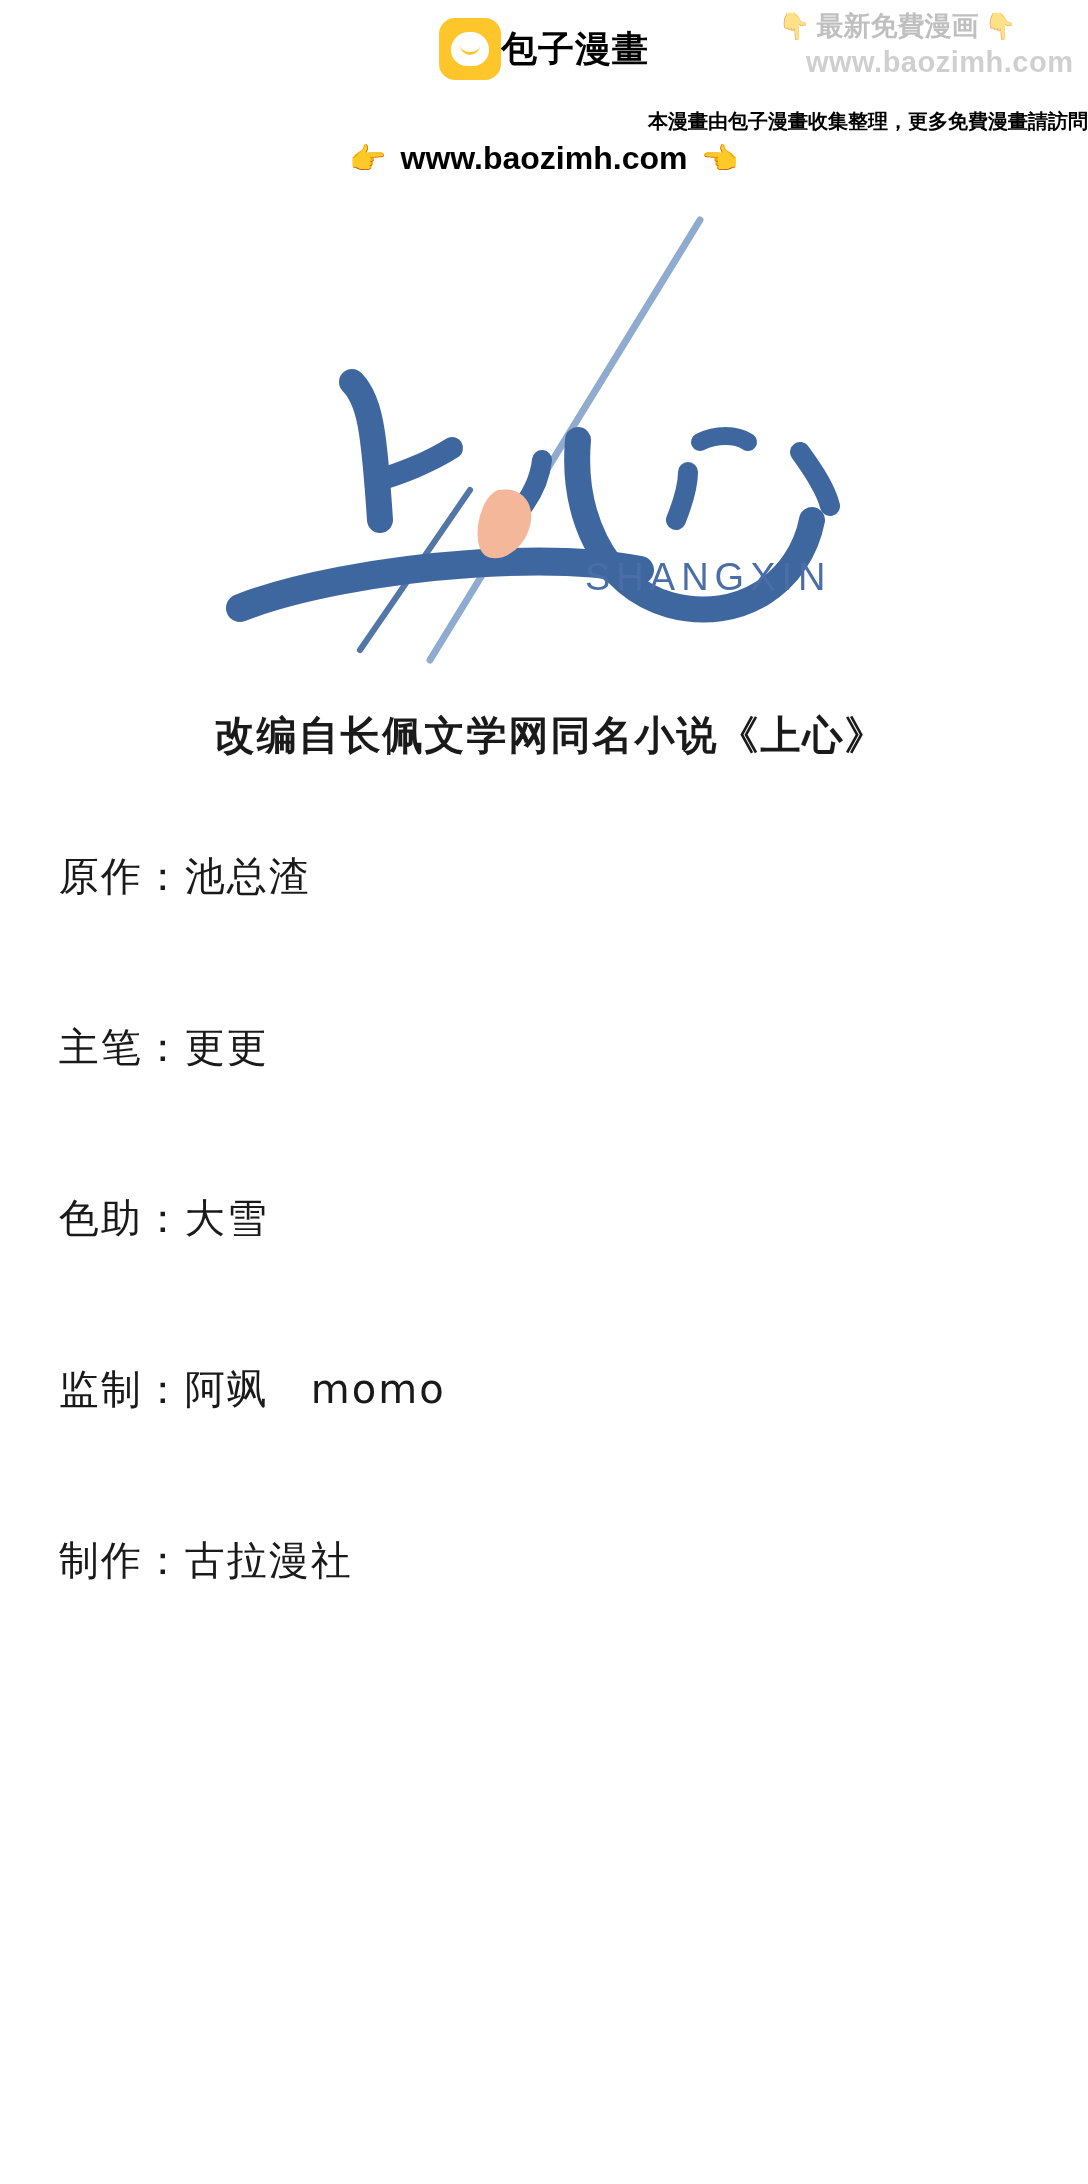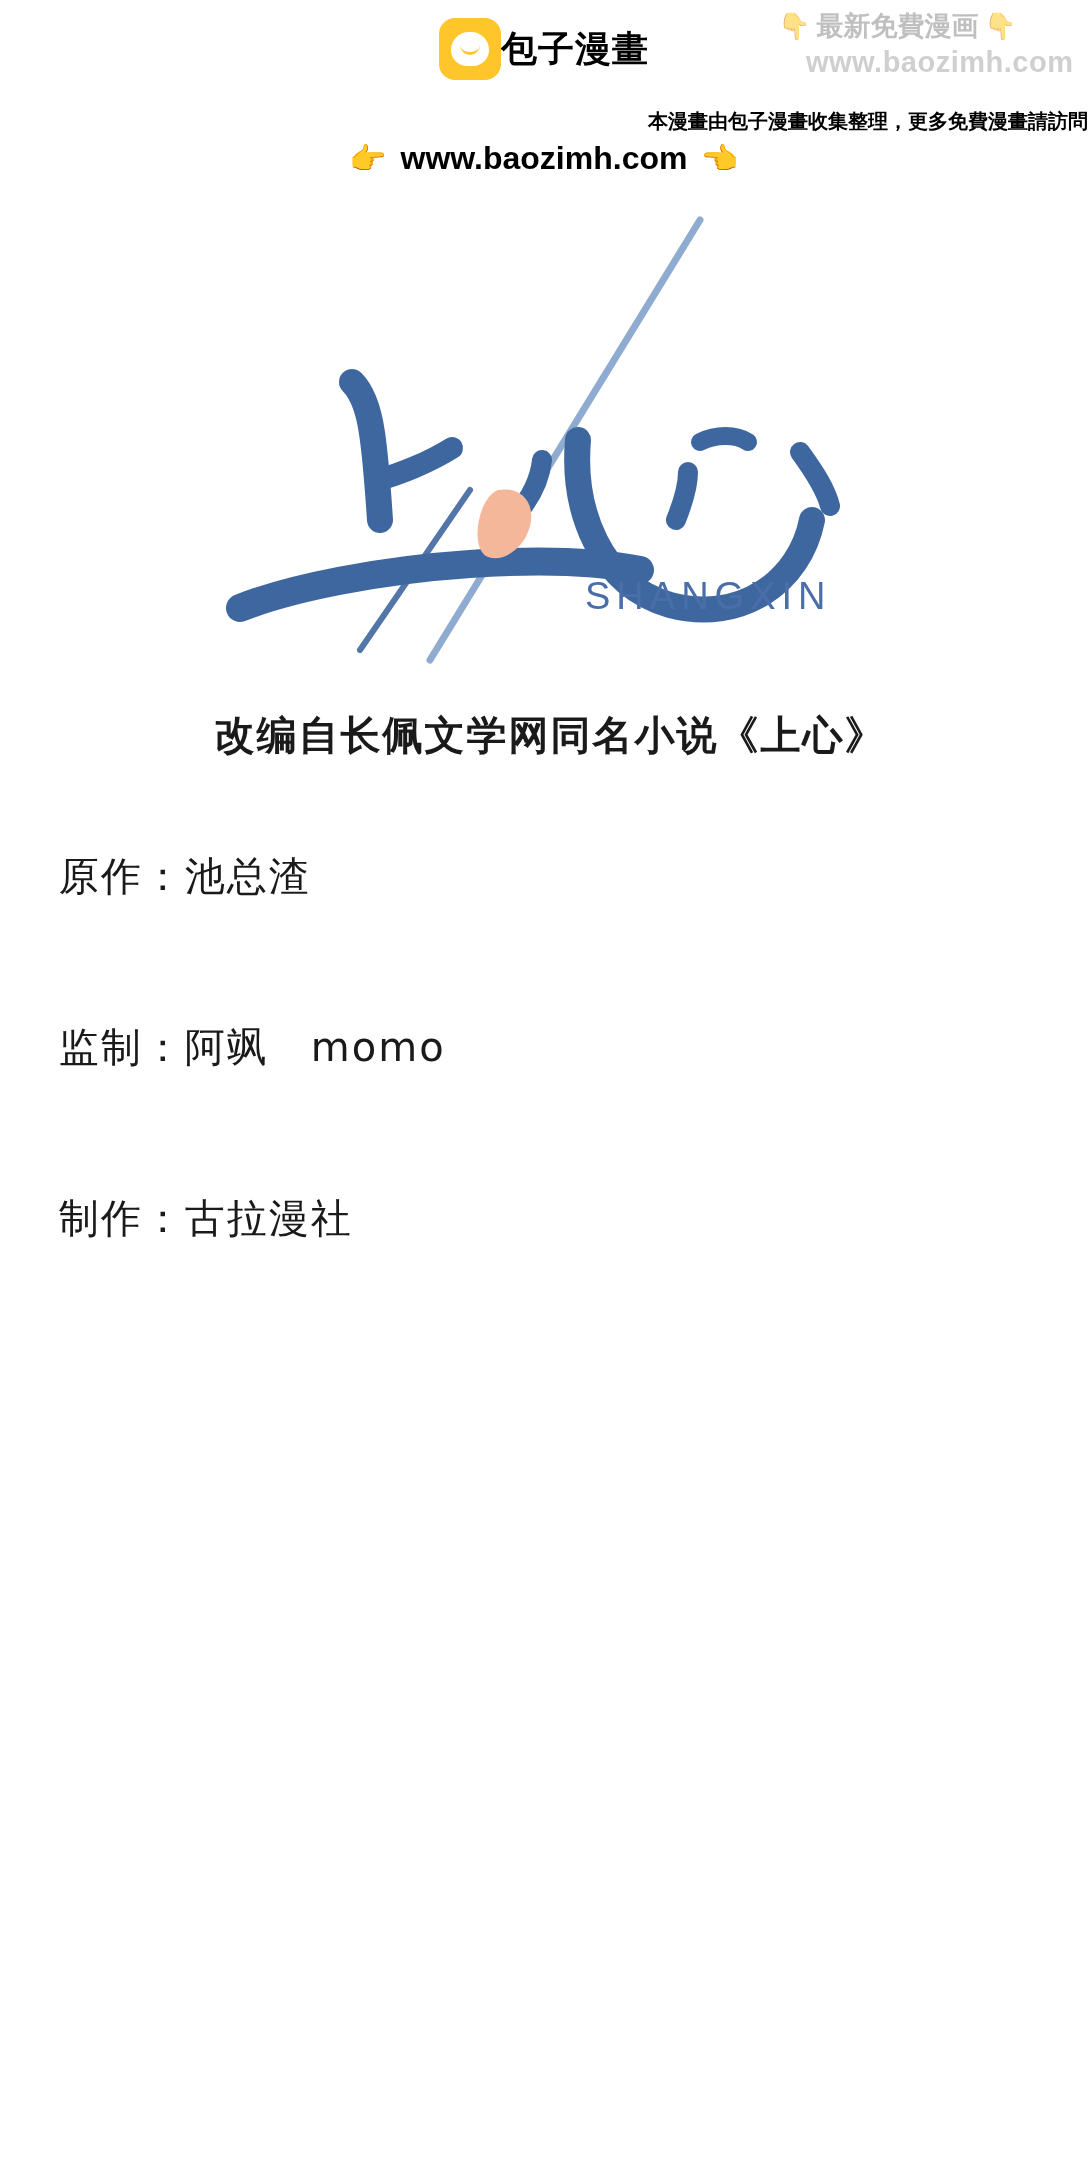--- a/index.html
+++ b/index.html
@@ -119,21 +119,21 @@
     position: relative;
     width: 100%;
     height: 500px;
     margin-top: 10px;
   }
   .title-art svg { display: block; margin: 0 auto; }
 
   .logo-romaji {
     position: absolute;
     left: 585px;
-    top: 385px;
+    top: 366px;
     font-size: 38px;
     letter-spacing: 6px;
     color: #4a6ea8;
     font-family: "Liberation Sans", sans-serif;
   }
 
   
   .adapt-line {
     text-align: center;
     font-size: 40px;
@@ -211,18 +211,24 @@
   <div class="logo-romaji">SHANGXIN</div>
 </div>
 
 <div class="adapt-line">改编自长佩文学网同名小说《上心》</div>
 
 <div class="credits">
   <div class="credit-row">
     <span class="credit-label">原作：</span><span class="credit-value">池总渣</span>
   </div>
   <div class="credit-row">
+    <span class="credit-label">主笔：</span><span class="credit-value">更更</span>
+  </div>
+  <div class="credit-row">
+    <span class="credit-label">色助：</span><span class="credit-value">大雪</span>
+  </div>
+  <div class="credit-row">
     <span class="credit-label">监制：</span><span class="credit-value">阿飒　momo</span>
   </div>
   <div class="credit-row">
     <span class="credit-label">制作：</span><span class="credit-value">古拉漫社</span>
   </div>
 </div>
 
 </body></html>

